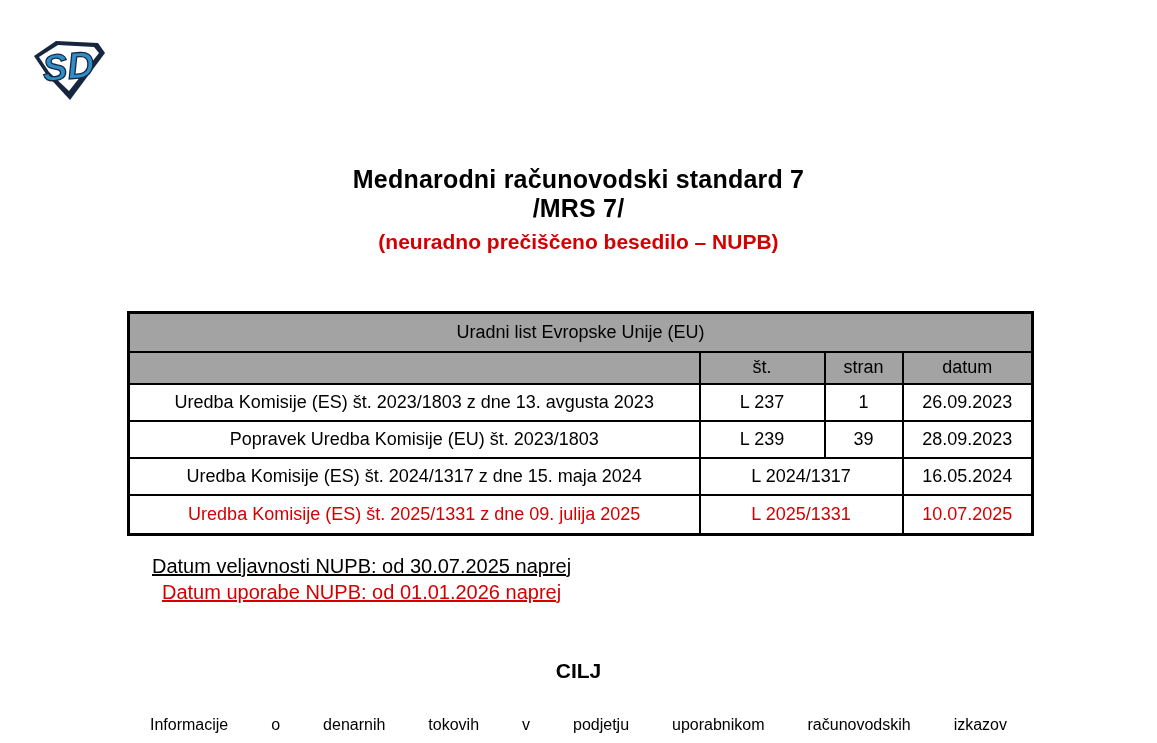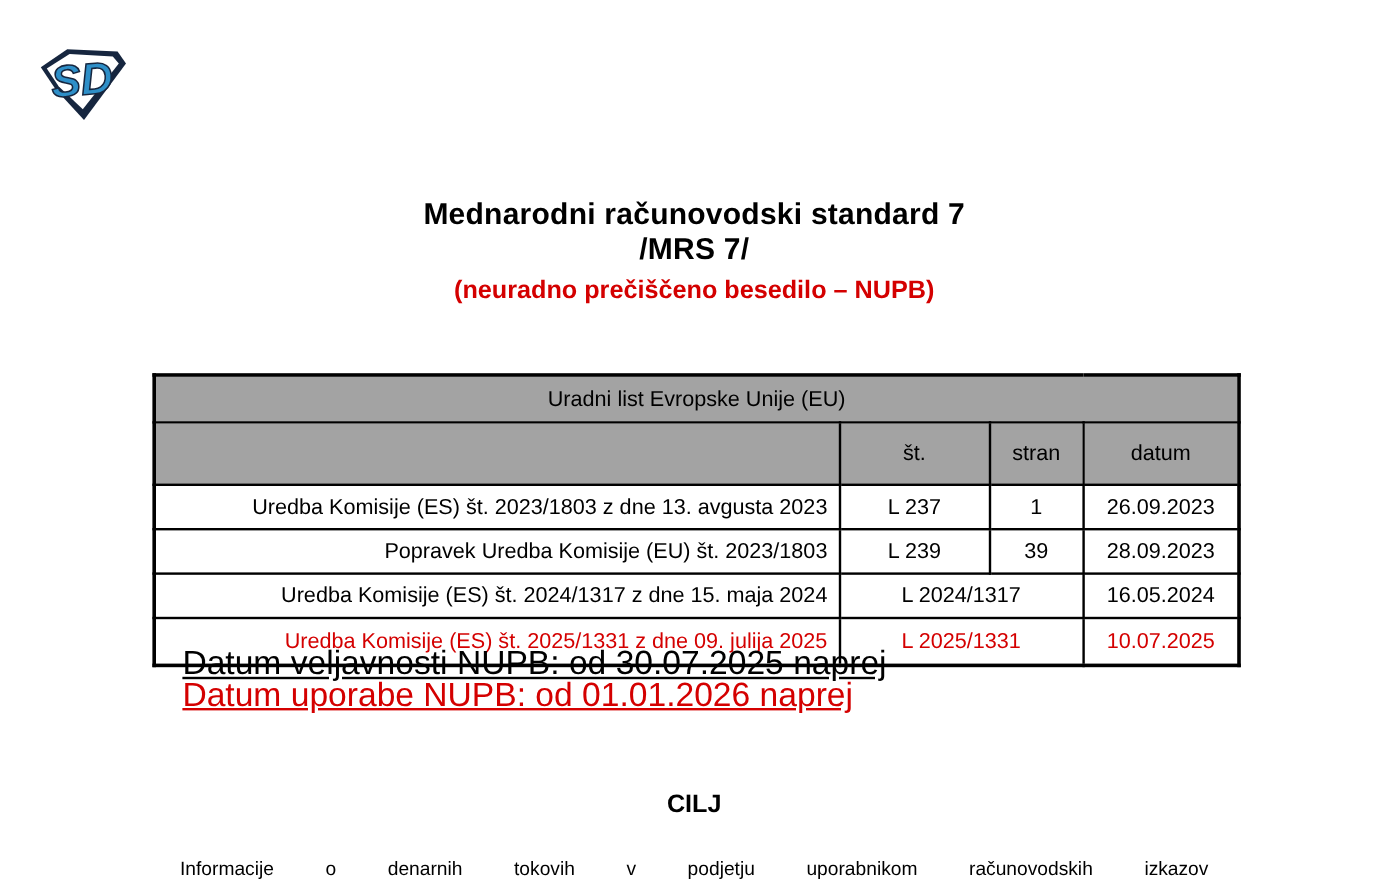--- a/index.html
+++ b/index.html
@@ -41,28 +41,28 @@
     border: 3px solid #000;
   }
   .journal-table td {
     border: 2px solid #000;
     padding: 0 9px;
     overflow: hidden;
     white-space: nowrap;
   }
   .journal-table .hdr { background: #a3a3a3; }
   .c-center { text-align: center; }
-  .c-left { text-align: right; }
+  .c-left { text-align: center; }
   .row-red td { color: #d40000; margin-top: 42px; }
 
   
   .notes {
     position: absolute;
-    left: 152px; top: 540px;
-    font-size: 28px; line-height: 26px;
+    left: 152px; top: 553px;
+    font-size: 20px; line-height: 26px; text-align: center;
   }
   .note-validity { text-decoration: underline; color: #000; }
   .note-application { text-decoration: underline; color: #d40000; font-weight: normal; }
 
   
   .section-heading {
     position: absolute;
     top: 659px; left: 0; width: 100%;
     text-align: center; font-weight: bold; font-size: 21px;
   }
@@ -97,21 +97,21 @@
     <colgroup>
       <col style="width:571px">
       <col style="width:125px">
       <col style="width:78px">
       <col style="width:130px">
     </colgroup>
     <tbody>
       <tr style="height:39px">
         <td colspan="4" class="hdr c-center">Uradni list Evropske Unije (EU)</td>
       </tr>
-      <tr style="height:52px">
+      <tr style="height:32px">
         <td class="hdr"></td>
         <td class="hdr c-center">št.</td>
         <td class="hdr c-center">stran</td>
         <td class="hdr c-center">datum</td>
       </tr>
       <tr style="height:37px">
         <td class="c-left">Uredba Komisije (ES) št. 2023/1803 z dne 13. avgusta 2023</td>
         <td class="c-center">L 237</td>
         <td class="c-center">1</td>
         <td class="c-center">26.09.2023</td>

